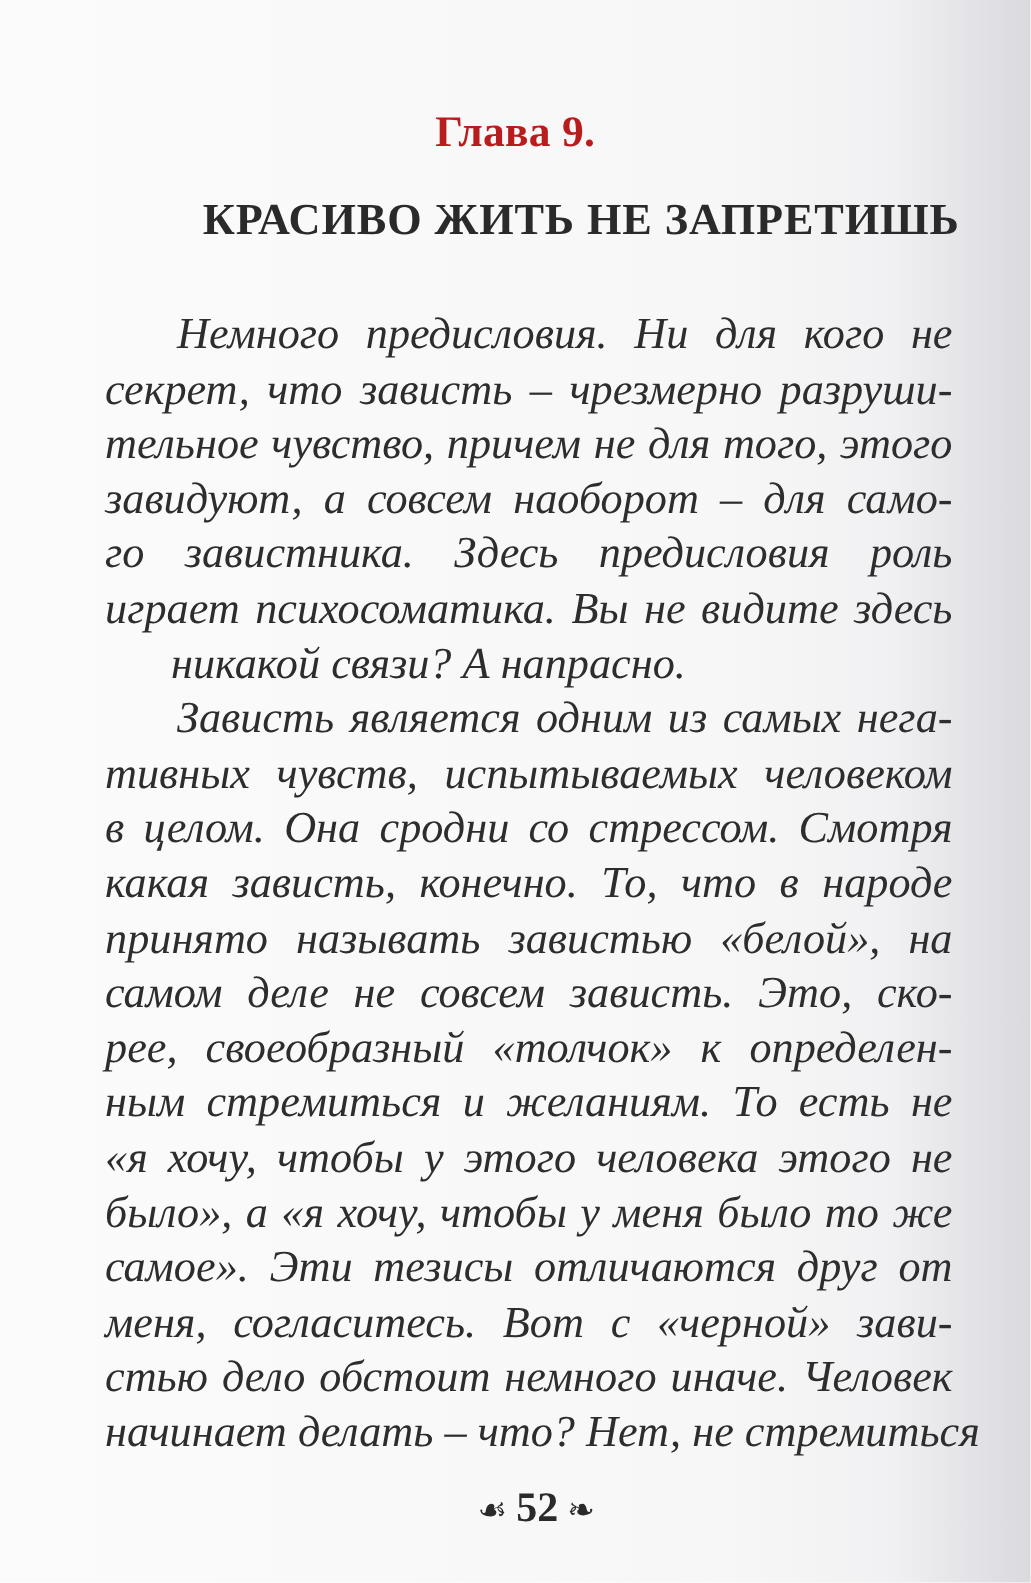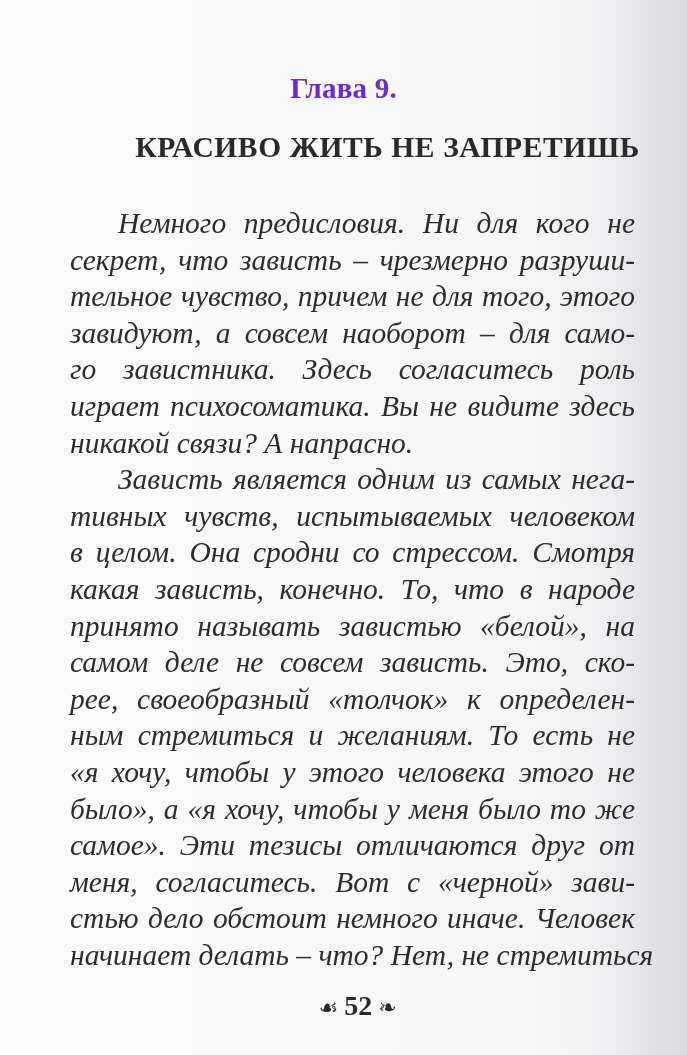--- a/index.html
+++ b/index.html
@@ -17,21 +17,21 @@
       left: 0; top: 0;
       width: 687px; height: 1055px;
     }
     .chapter {
       position: absolute;
       top: 72px;
       left: 0; width: 687px;
       text-align: center;
       font-weight: bold;
       font-size: 29px;
-      color: #6d28d9;
+      color: #b91c1c;
       letter-spacing: 0.2px;
     }
     .title {
       position: absolute;
       top: 131px;
       left: 0; width: 687px;
       text-align: center;
       font-weight: bold;
       font-size: 29.5px;
       color: #2a2a2a;
@@ -48,21 +48,21 @@
       height: 36.6px;
       line-height: 36.6px;
       font-size: 29.5px;
       white-space: nowrap;
       text-align: justify;
       text-align-last: justify;
       color: #2d2d2d;
       font-style: italic;
     }
     .line.indent { padding-left: 48px; }
-    .line.last { text-align-last: left; }
+    .line.last { text-align-last: left; margin-left: 44px; }
     .folio {
       position: absolute;
       top: 990px;
       left: 0; width: 687px;
       text-align: center;
       font-weight: bold;
       font-size: 28px;
       color: #2a2a2a;
       margin-left: 14px;
     }
@@ -74,21 +74,21 @@
 <div class="page">
   <div class="chapter">Глава 9.</div>
   <div class="title">КРАСИВО ЖИТЬ НЕ ЗАПРЕТИШЬ</div>
 
   <div class="body-text">
     <div>
       <div class="line indent">Немного предисловия. Ни для кого не</div>
       <div class="line">секрет, что зависть – чрезмерно разруши-</div>
       <div class="line">тельное чувство, причем не для того, этого</div>
       <div class="line">завидуют, а совсем наоборот – для само-</div>
-      <div class="line">го завистника. Здесь согласитесь роль</div>
+      <div class="line">го завистника. Здесь предисловия роль</div>
       <div class="line">играет психосоматика. Вы не видите здесь</div>
       <div class="line last">никакой связи? А напрасно.</div>
     </div>
     <div>
       <div class="line indent">Зависть является одним из самых нега-</div>
       <div class="line">тивных чувств, испытываемых человеком</div>
       <div class="line">в целом. Она сродни со стрессом. Смотря</div>
       <div class="line">какая зависть, конечно. То, что в народе</div>
       <div class="line">принято называть завистью «белой», на</div>
       <div class="line">самом деле не совсем зависть. Это, ско-</div>

